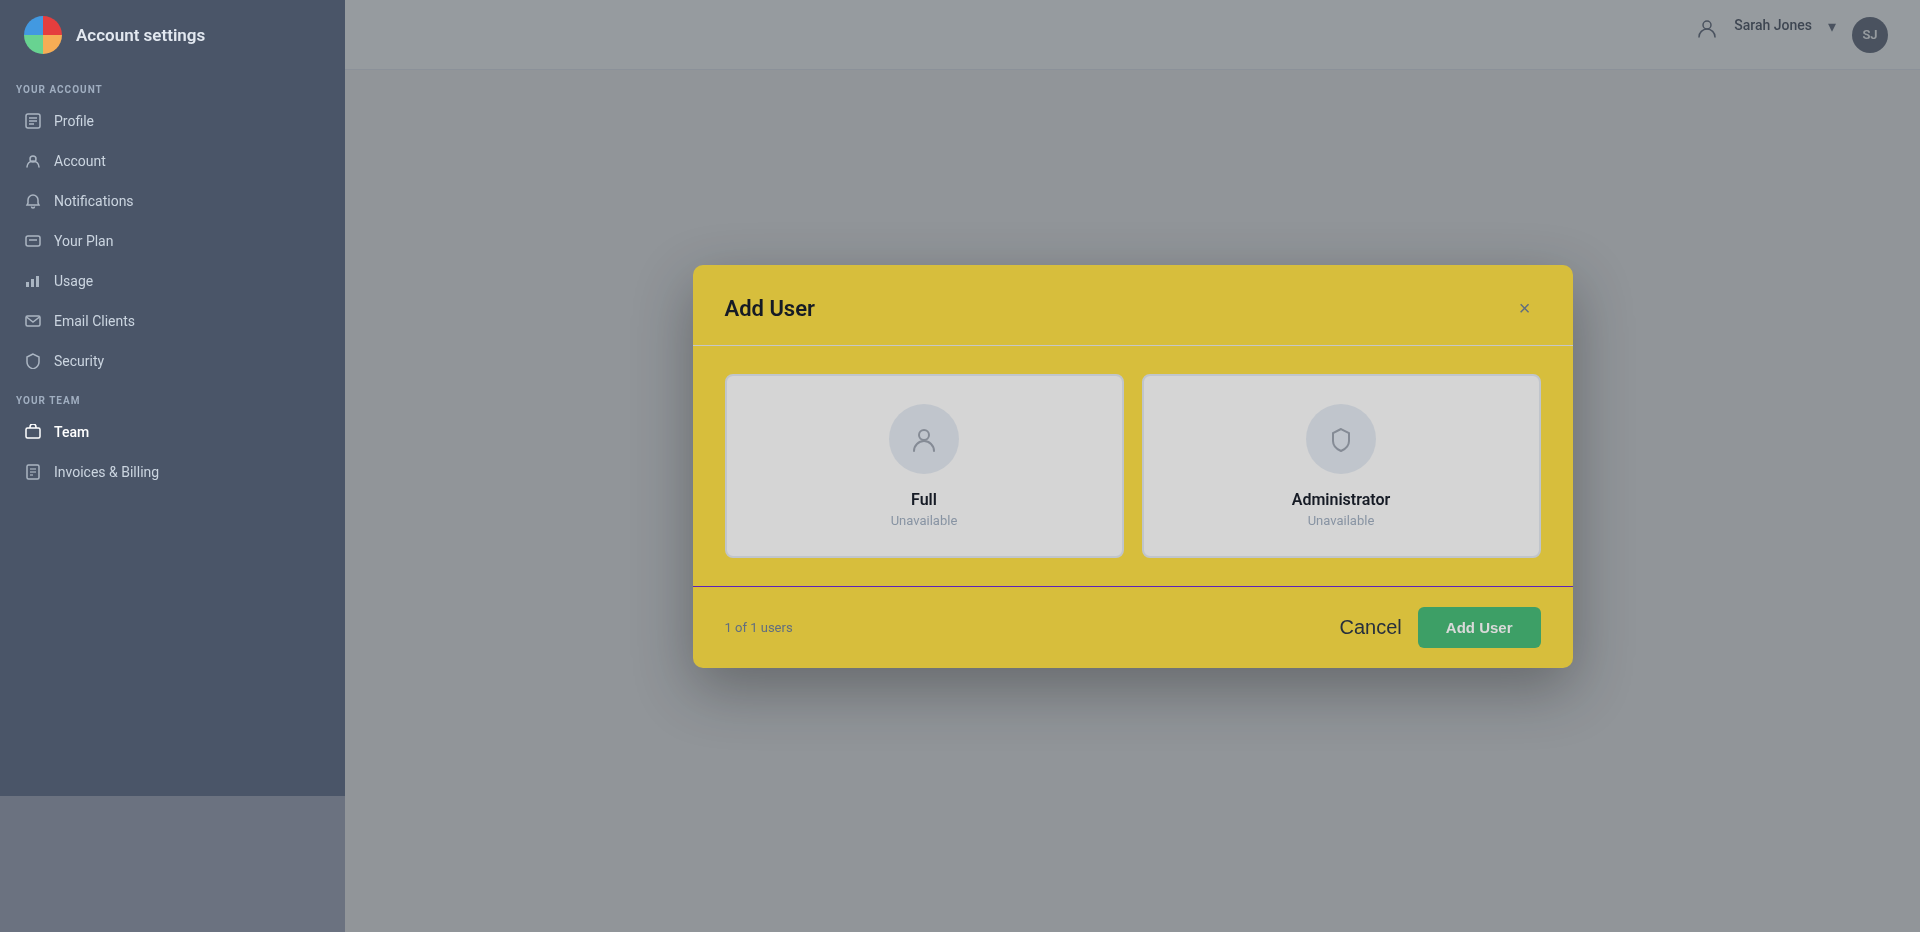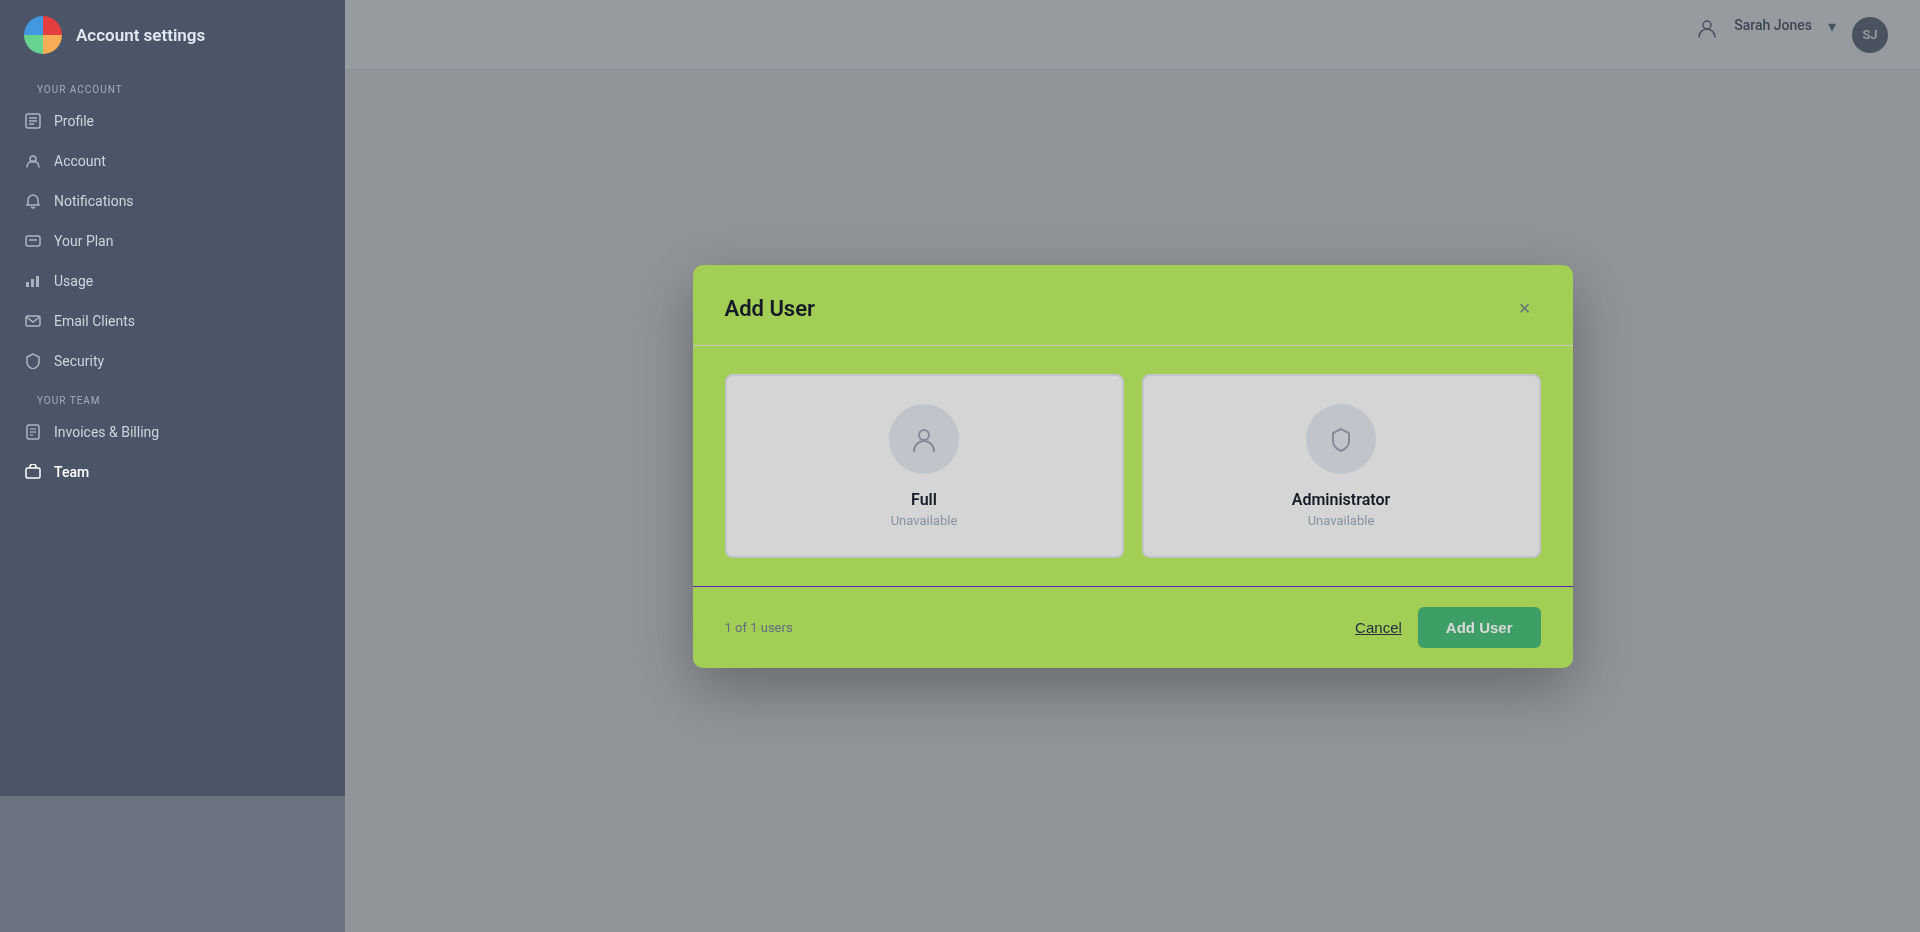--- a/index.html
+++ b/index.html
@@ -41,24 +41,24 @@
 
     .sidebar-title {
       color: #e2e8f0;
       font-size: 17px;
       font-weight: 600;
     }
 
     .sidebar-section-label {
       color: #a0aec0;
       font-size: 10px;
-      font-weight: 400;
+      font-weight: 700;
       letter-spacing: 0.1em;
       text-transform: uppercase;
-      padding: 14px 37px 6px;
+      padding: 14px 16px 6px;
     }
 
     .sidebar-item {
       display: flex;
       align-items: center;
       gap: 12px;
       padding: 11px 24px;
       color: #cbd5e0;
       font-size: 14px;
       cursor: pointer;
@@ -133,21 +133,21 @@
       top: 0; left: 0; right: 0; bottom: 0;
       background: rgba(100,110,120,0.5);
       display: flex;
       align-items: center;
       justify-content: center;
       z-index: 10;
     }
 
     
     .modal {
-      background: #bef264;
+      background: #fde047;
       border-radius: 10px;
       width: 880px;
       box-shadow: 0 20px 60px rgba(0,0,0,0.3);
       position: relative;
     }
 
     .modal-header {
       padding: 28px 32px 20px;
       display: flex;
       align-items: center;
@@ -267,23 +267,22 @@
     .footer-actions {
       display: flex;
       align-items: center;
       gap: 16px;
     }
 
     .cancel-btn {
       background: none;
       border: none;
       color: #2d3748;
-      font-size: 15px;
+      font-size: 20px;
       cursor: pointer;
-      text-decoration: underline;
       font-weight: 500;
     }
 
     .add-user-btn {
       background: #48bb78;
       color: #fff;
       border: none;
       border-radius: 6px;
       padding: 12px 28px;
       font-size: 15px;
@@ -377,40 +376,40 @@
           <path d="M8 1L2 4v5c0 3.3 2.5 5.7 6 7 3.5-1.3 6-3.7 6-7V4L8 1z" stroke="#cbd5e0" stroke-width="1.5"></path>
         </svg>
       </span>
       <span>Security</span>
     </div>
   </div>
 
   <div>
     <div class="sidebar-section-label">YOUR TEAM</div>
 
+    <div class="sidebar-item active">
+      <span class="sidebar-icon">
+        <svg width="16" height="16" viewBox="0 0 16 16" fill="none">
+          <rect x="1" y="4" width="14" height="10" rx="1.5" stroke="#fff" stroke-width="1.5"></rect>
+          <path d="M5 4V3a3 3 0 016 0v1" stroke="#fff" stroke-width="1.5"></path>
+        </svg>
+      </span>
+      <span>Team</span>
+    </div>
+
     <div class="sidebar-item">
       <span class="sidebar-icon">
         <svg width="16" height="16" viewBox="0 0 16 16" fill="none">
           <rect x="2" y="1" width="12" height="14" rx="1.5" stroke="#cbd5e0" stroke-width="1.5"></rect>
           <line x1="5" y1="5" x2="11" y2="5" stroke="#cbd5e0" stroke-width="1.2"></line>
           <line x1="5" y1="8" x2="11" y2="8" stroke="#cbd5e0" stroke-width="1.2"></line>
           <line x1="5" y1="11" x2="8" y2="11" stroke="#cbd5e0" stroke-width="1.2"></line>
         </svg>
       </span>
       <span>Invoices &amp; Billing</span>
-    </div>
-
-    <div class="sidebar-item active">
-      <span class="sidebar-icon">
-        <svg width="16" height="16" viewBox="0 0 16 16" fill="none">
-          <rect x="1" y="4" width="14" height="10" rx="1.5" stroke="#fff" stroke-width="1.5"></rect>
-          <path d="M5 4V3a3 3 0 016 0v1" stroke="#fff" stroke-width="1.5"></path>
-        </svg>
-      </span>
-      <span>Team</span>
     </div>
   </div>
 </div>
 
 <div class="main-content">
   <div class="main-header">
     <div></div>
     <div class="main-header-right">
       <span>
         <svg width="22" height="22" viewBox="0 0 22 22" fill="none">

